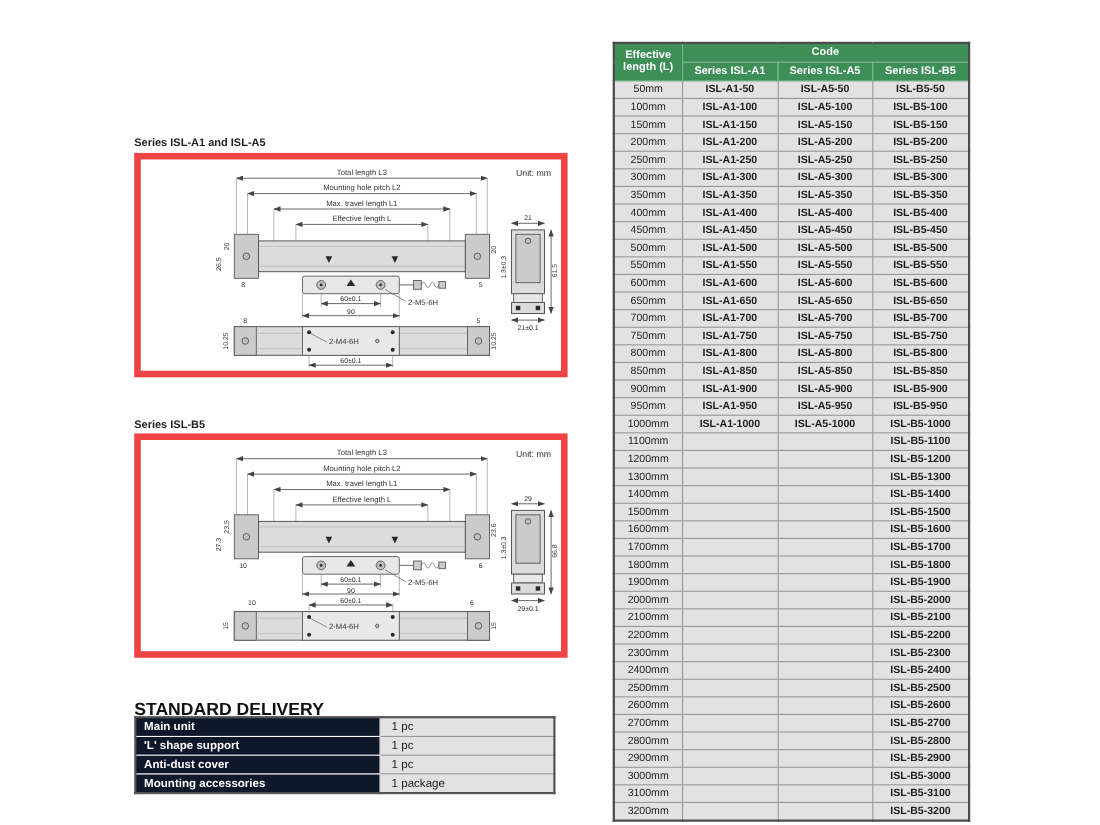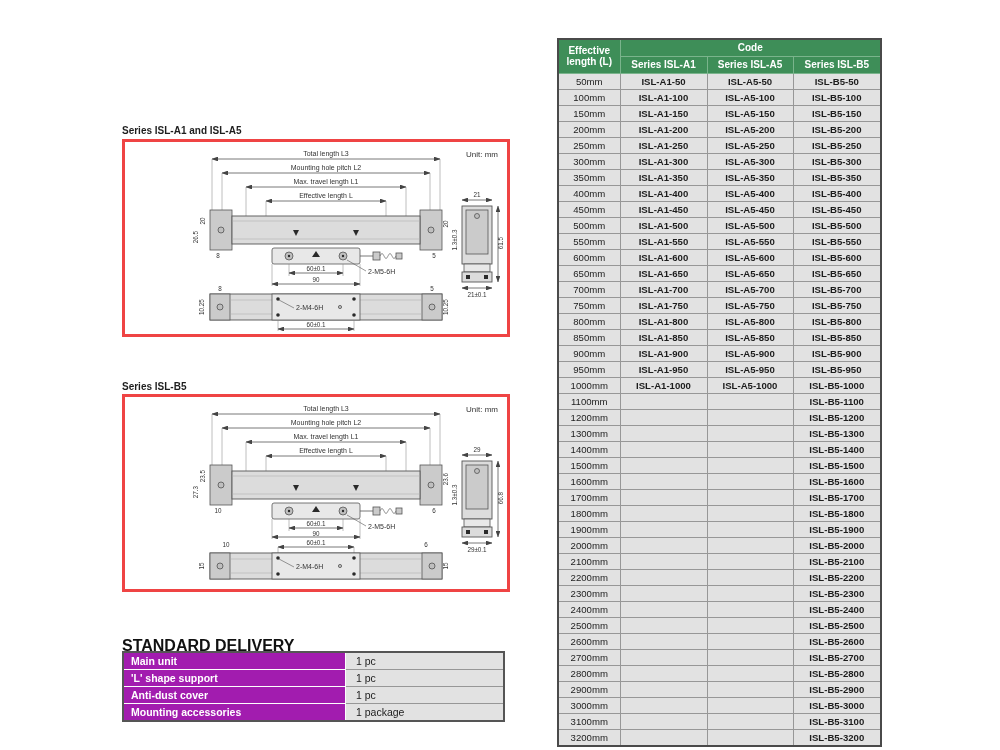--- a/index.html
+++ b/index.html
@@ -1,41 +1,41 @@
 <!DOCTYPE html>
 <html><head>
 <meta charset="utf-8">
 <style>
   html,body{margin:0;padding:0;background:#ffffff;}
   .page{position:relative;width:1000px;height:750px;background:#ffffff;overflow:hidden;
         font-family:"Liberation Sans",sans-serif;color:#222;}
 
   
   .diag-heading{position:absolute;left:122px;font-size:10px;font-weight:bold;color:#1e1e1e;}
-  .diag-box{position:absolute;left:122px;width:382px;height:192px;border:3px solid #ef4444;background:#fff;}
+  .diag-box{position:absolute;left:122px;width:382px;height:192px;border:6px solid #ef4444;background:#fff;}
   .diag-box svg{display:block;width:100%;height:100%;}
 
   svg text{font-family:"Liberation Sans",sans-serif;fill:#333;}
   .t6{font-size:6.3px;} .t7{font-size:7px;} .t8{font-size:8px;}
   .dim{stroke:#555;stroke-width:0.8;fill:none;}
   .ext{stroke:#888;stroke-width:0.55;fill:none;}
   .lead{stroke:#555;stroke-width:0.6;fill:none;}
   .part{fill:#dcdcdc;stroke:#555;stroke-width:0.9;}
   .part2{fill:#cbcbcb;stroke:#555;stroke-width:0.8;}
   .part3{fill:#e8e8e8;stroke:#555;stroke-width:0.8;}
   .groove{stroke:#a8a8a8;stroke-width:0.5;}
   .screw{fill:#bfbfbf;stroke:#444;stroke-width:0.7;}
   .dot{fill:#2a2a2a;}
 
   
   .delivery-heading{position:absolute;left:122px;top:637px;font-size:16px;font-weight:bold;color:#111;}
   .delivery-table{position:absolute;left:122px;top:651px;width:383px;border-collapse:collapse;
                   border:2px solid #555;table-layout:fixed;}
   .delivery-table td{height:16px;font-size:10.5px;line-height:1;vertical-align:middle;}
-  .delivery-table .dlabel{width:214px;background:#a21caf;color:#fff;font-weight:bold;
+  .delivery-table .dlabel{width:214px;background:#0f172a;color:#fff;font-weight:bold;
                           border:1px solid #fdfdfd;padding:0 0 0 7px;}
   .delivery-table .dvalue{background:#e2e2e2;color:#1c1c1c;border:1px solid #979797;padding:0 0 0 10px;margin-left:16px;}
 
   
   .code-table{position:absolute;left:557px;top:38px;width:323px;border-collapse:collapse;
               border:2px solid #4a4a4a;table-layout:fixed;}
   .code-table th{background:#3e8e58;color:#ffffff;font-weight:bold;font-size:10px;
                  border:1px solid #7ab48c;height:16px;line-height:1.05;text-align:center;vertical-align:middle;padding:0;}
   .code-table td{background:#e2e2e2;border:1px solid #979797;height:15px;font-size:9.6px;
                  line-height:1;text-align:center;vertical-align:middle;padding:0;color:#1c1c1c;}

